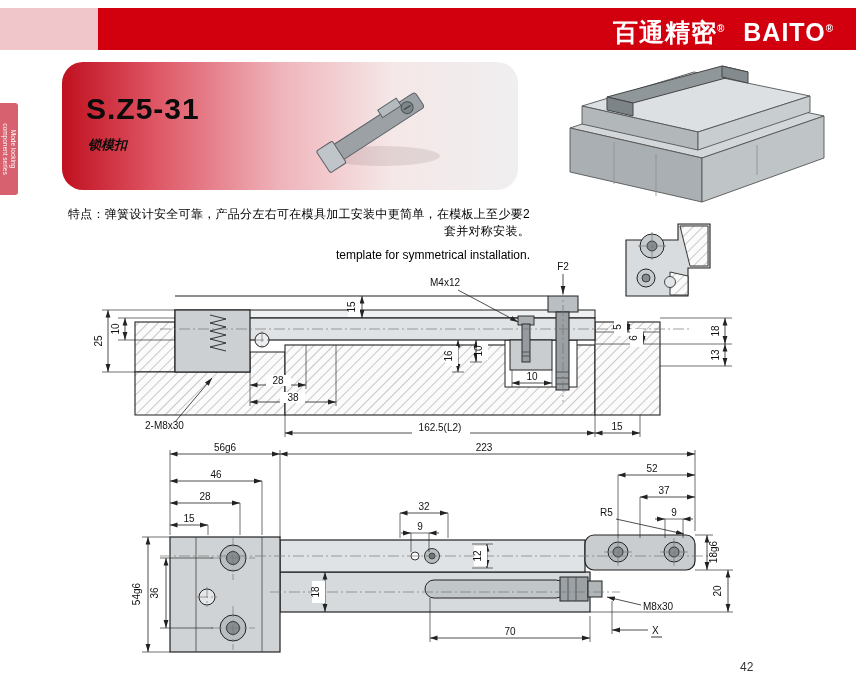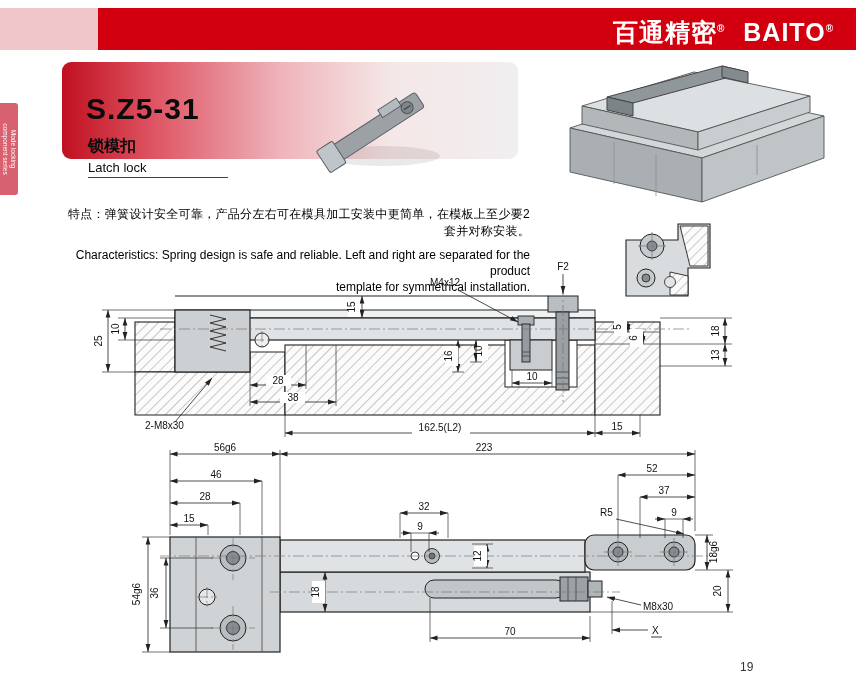--- a/index.html
+++ b/index.html
@@ -14,24 +14,24 @@
               font-weight:bold;font-size:25px;letter-spacing:1px;white-space:nowrap;}
   .header-bar sup{font-size:10px;vertical-align:super;}
 
   
   .side-tab{position:absolute;left:0;top:103px;width:18px;height:92px;background:#d8616f;
             border-radius:0 3px 3px 0;overflow:hidden;}
   .side-tab-inner{width:92px;height:18px;transform:rotate(90deg);transform-origin:9px 9px;
             color:#fff;font-size:6.5px;line-height:8px;text-align:center;padding-top:1px;}
 
   
-  .title-card{position:absolute;left:62px;top:62px;width:456px;height:97px;border-radius:9px;
-      background:linear-gradient(90deg,#c0101f 0%,#de5463 20%,#efb4bb 48%,#f5e7e7 72%,#f0eff0 100%);}
+  .title-card{position:absolute;left:62px;top:62px;width:456px;height:128px;border-radius:21px;
+      background:linear-gradient(90deg,#c0101f 0%,#de5463 20%,#efb4bb 48%,#f5e7e7 72%,#f0eff0 100%);text-align:right;}
   .model{position:absolute;left:24px;top:30px;font-size:30px;font-weight:bold;letter-spacing:1px;color:#0b0b0b;}
-  .name-cn{position:absolute;left:26px;top:74px;font-size:16px;font-weight:bold;color:#0b0b0b;}
+  .name-cn{position:absolute;left:26px;top:74px;font-size:13px;font-weight:bold;color:#0b0b0b;font-style:italic;}
   .name-en{position:absolute;left:26px;top:98px;font-size:13px;color:#0b0b0b;
            border-bottom:1px solid #444;padding-bottom:2px;min-width:140px;}
 
   
   .chars{position:absolute;left:62px;top:206px;width:468px;font-size:12px;color:#000;text-align:right;}
   .chars .cn{margin-bottom:7px;letter-spacing:0.3px;}
   .chars .en div{line-height:16px;}
 
   .page-num{position:absolute;left:740px;top:660px;font-size:12px;color:#333;}
 
@@ -75,21 +75,20 @@
   <div class="side-tab">
     <div class="side-tab-inner">
       <div>Mode locking</div>
       <div>component series</div>
     </div>
   </div>
 
   <div class="title-card">
     <div class="model">S.Z5-31</div>
     <div class="name-cn">锁模扣</div>
-    <div class="name-en">Latch lock</div>
     <svg class="abs" style="left:245px;top:6px;" width="150" height="116" viewBox="0 0 150 116">
       <ellipse cx="75" cy="88" rx="58" ry="10" fill="rgba(60,30,30,0.10)"></ellipse>
       <g transform="translate(75,56) rotate(-33)">
         <rect x="-55" y="-9" width="100" height="18" rx="3" fill="#9ba1a5" stroke="#5a6064" stroke-width="1"></rect>
         <rect x="-70" y="-13" width="19" height="26" rx="2" fill="#c0c5c9" stroke="#5a6064" stroke-width="1"></rect>
         <rect x="4" y="-14" width="22" height="9" fill="#b4babe" stroke="#5a6064" stroke-width="1"></rect>
         <circle cx="30" cy="0" r="6" fill="#7f868a" stroke="#4a5054" stroke-width="1"></circle>
         <line x1="26" y1="0" x2="34" y2="0" stroke="#3c4246" stroke-width="1.2"></line>
       </g>
     </svg>
@@ -123,21 +122,20 @@
     <circle cx="34" cy="60" r="9" fill="#c6cbce" stroke="#222" stroke-width="1"></circle>
     <circle cx="34" cy="60" r="4" fill="#868d91" stroke="#222" stroke-width="0.8"></circle>
     <circle cx="58" cy="64" r="5.5" fill="#e2e4e6" stroke="#222" stroke-width="0.8"></circle>
     <line x1="26" y1="28" x2="54" y2="28" class="cl"></line>
     <line x1="40" y1="14" x2="40" y2="42" class="cl"></line>
   </svg>
 
   <div class="chars">
     <div class="cn">特点：弹簧设计安全可靠，产品分左右可在模具加工安装中更简单，在模板上至少要2套并对称安装。</div>
     <div class="en">
-      <div>Characteristics: Spring design is safe and reliable. Left and right  are separated for the product</div>
       <div>template for symmetrical installation.</div>
     </div>
   </div>
 
   <svg class="abs" style="left:60px;top:252px;" width="790" height="205" viewBox="0 0 790 205">
 
     <g>
       <rect x="75" y="70" width="40" height="50" class="hatch"></rect>
       <path d="M75,120 H190 V100 H225 V163 H75 Z" class="hatch"></path>
       <rect x="225" y="93" width="310" height="70" class="hatch"></rect>
@@ -383,14 +381,14 @@
       <text x="583" y="172">M8x30</text>
       <line x1="581" y1="167" x2="547" y2="159" class="dimE"></line>
 
       <line x1="552" y1="163" x2="552" y2="196" class="ext"></line>
       <line x1="588" y1="192" x2="552" y2="192" class="dimE"></line>
       <text x="592" y="196">X</text>
       <line x1="591" y1="199" x2="602" y2="199" stroke="#222" stroke-width="0.9"></line>
     </g>
   </svg>
 
-  <div class="page-num">19</div>
+  <div class="page-num">42</div>
 </div>
 
 </body></html>

